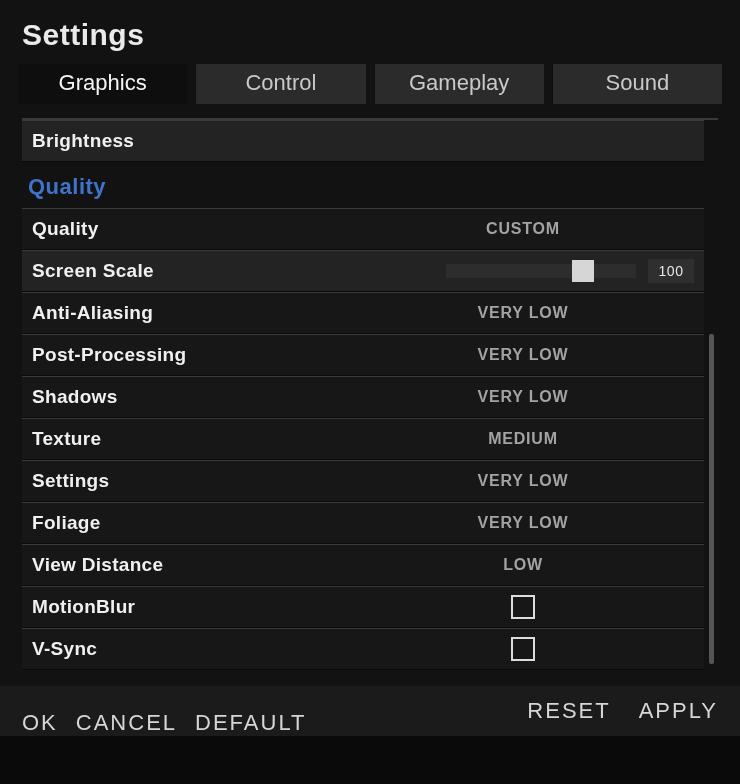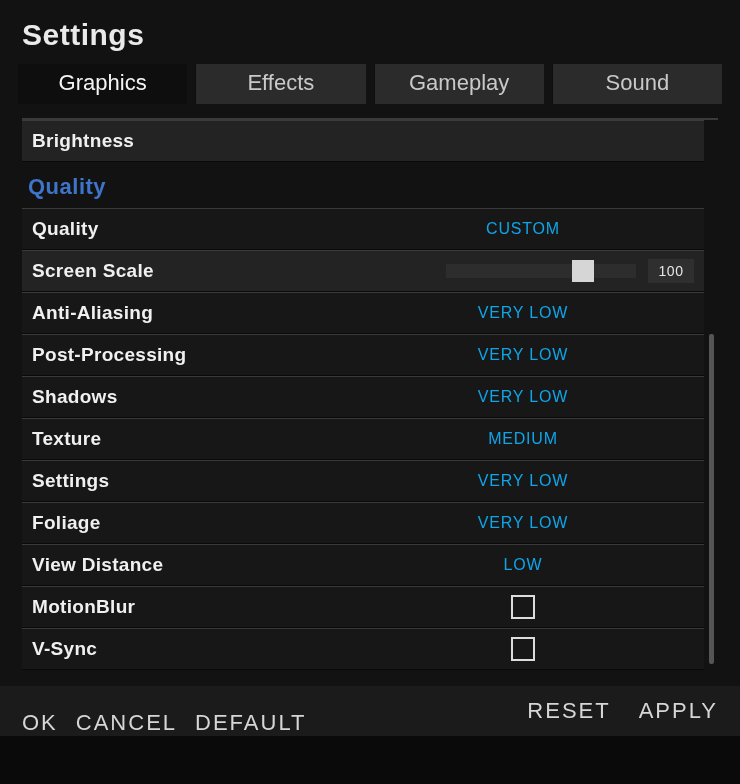--- a/index.html
+++ b/index.html
@@ -92,22 +92,22 @@
   }
   .row .control {
     flex: 1;
     display: flex;
     align-items: center;
     justify-content: center;
     position: relative;
   }
   .row .value {
     font-size: 16px;
-    color: #0ea5e9;
-    font-weight: 400;
+    color: #a3a3a3;
+    font-weight: 700;
     letter-spacing: 0.8px;
     text-align: center;
     cursor: pointer;
   }
 
   
   .slider-track {
     position: relative;
     width: 190px;
     height: 14px;
@@ -173,21 +173,21 @@
 </style>
 </head>
 <body>
 
 <div class="window">
 
   <div class="title">Settings</div>
 
   <div class="tabs">
     <div class="tab active">Graphics</div>
-    <div class="tab">Effects</div>
+    <div class="tab">Control</div>
     <div class="tab">Gameplay</div>
     <div class="tab">Sound</div>
   </div>
 
   <div class="panel-wrap">
     <div class="panel">
       <div class="rows">
 
         <div class="row alt">
           <div class="label">Brightness</div>

